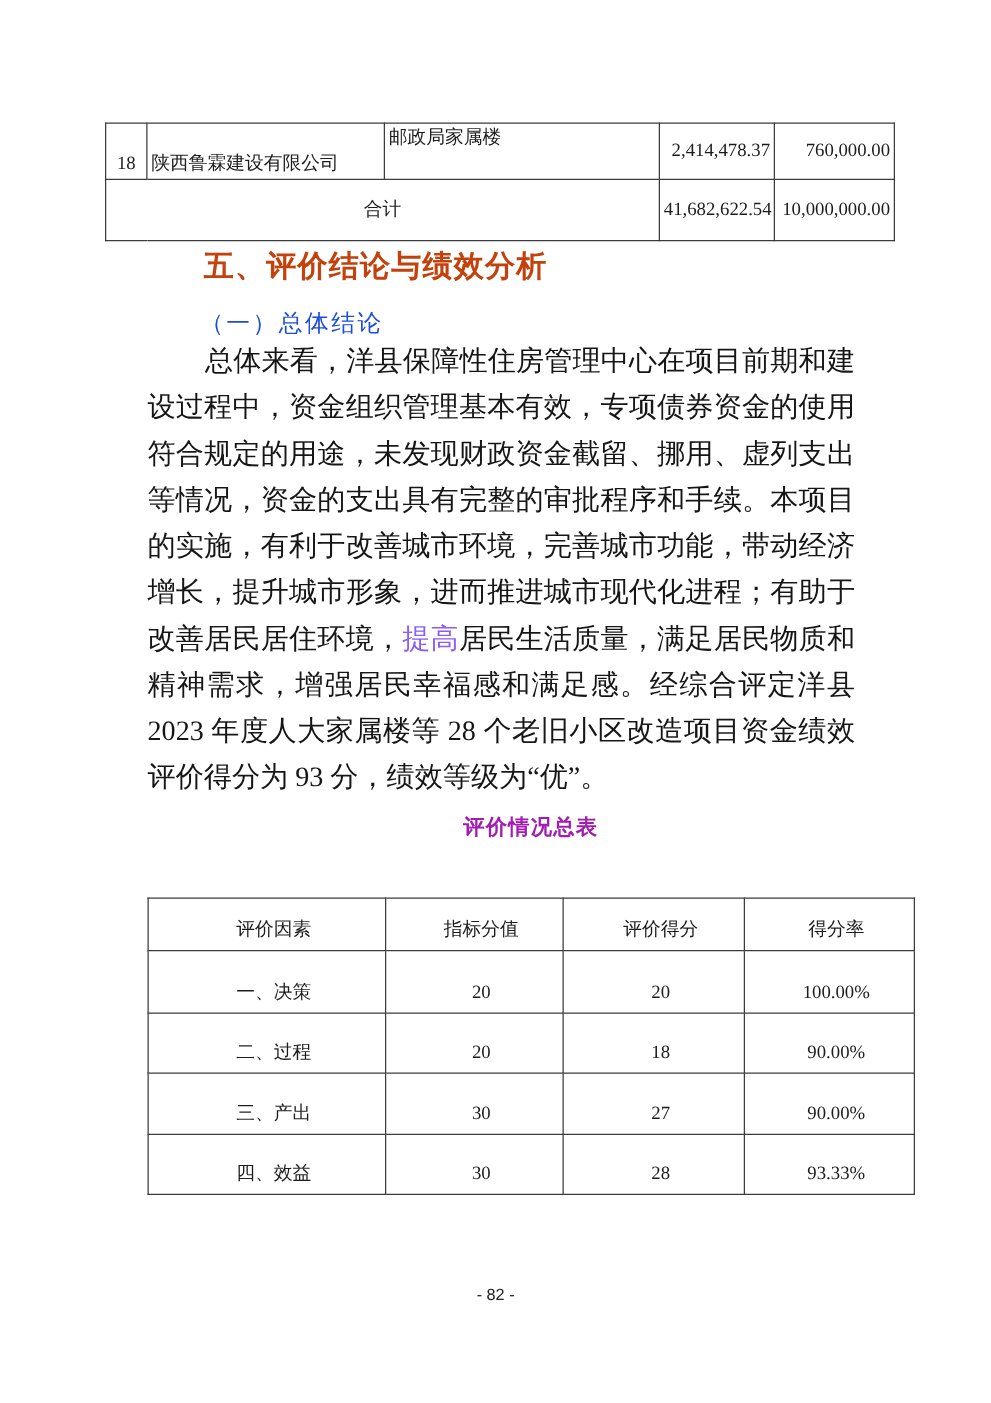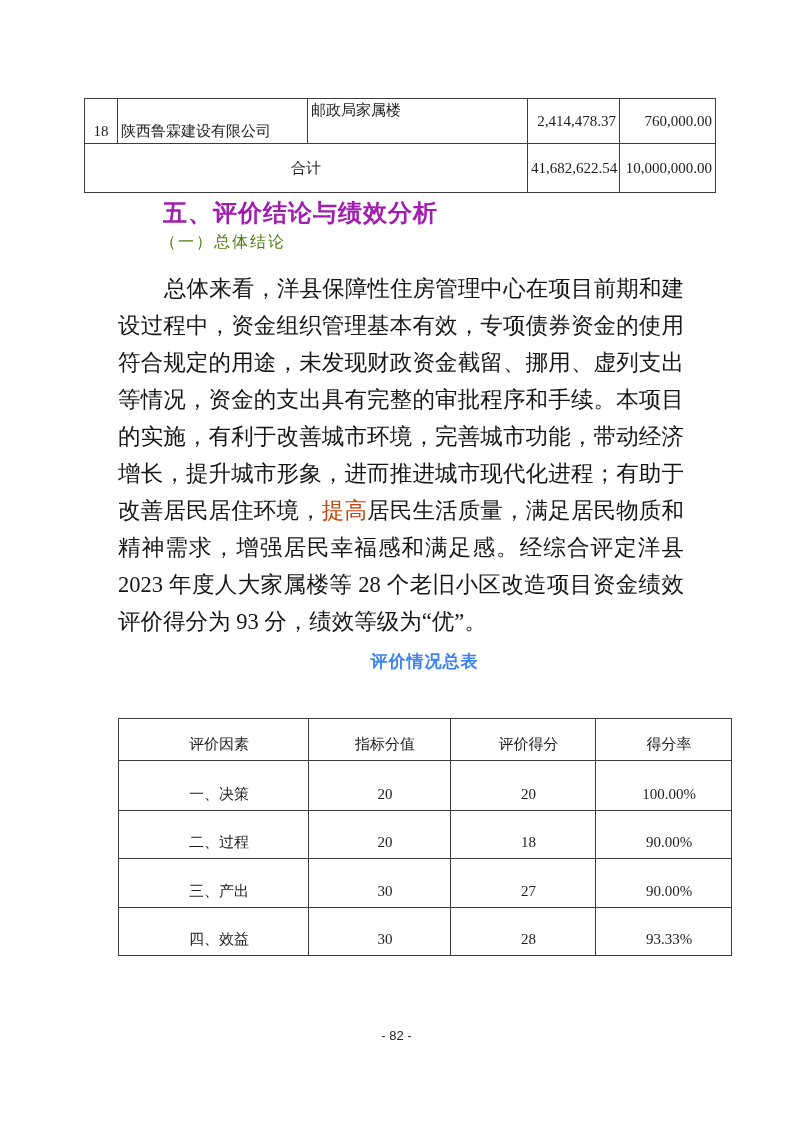--- a/index.html
+++ b/index.html
@@ -18,38 +18,38 @@
   .num{font-size:14px;text-align:right;padding-right:3px;white-space:nowrap;}
   .t-center{text-align:center;}
   .vt{vertical-align:top;}
   .vm{vertical-align:middle;}
   .vb{vertical-align:bottom;}
   
   .h1{
     position:absolute;left:163px;top:197px;
     font-family:"Liberation Sans","DejaVu Sans",sans-serif;
     font-size:24px;font-weight:bold;letter-spacing:1px;white-space:nowrap;
-    color:#a21caf;
+    color:#c2410c;
   }
   .h2{
-    position:absolute;left:160px;top:232px;
-    font-size:16px;letter-spacing:2px;white-space:nowrap;color:#4d7c0f;
+    position:absolute;left:160px;top:246px;
+    font-size:19px;letter-spacing:2px;white-space:nowrap;color:#1d4ed8;
   }
   
   .para{
     position:absolute;left:118px;top:270px;width:566px;
     font-size:22.5px;line-height:37px;text-align:justify;
     text-indent:46px;color:#161616;
   }
-  .para .hl{color:#c2410c;}
+  .para .hl{color:#8b5cf6;}
   
   .tbl-title{
     position:absolute;left:118px;top:650px;width:613px;text-align:center;
     font-family:Liberation Sans, sans-serif;
-    font-size:17px;font-weight:bold;letter-spacing:1px;color:#3b82f6;
+    font-size:17px;font-weight:bold;letter-spacing:1px;color:#a21caf;
   }
   .sum-table{position:absolute;left:118px;top:718px;width:613px;}
   .sum-table td{
     font-size:15px;text-align:center;vertical-align:bottom;
     padding:2px 3px 7px 14px;line-height:1.2;
   }
   .sum-table .hr{height:42px;}
   .sum-table .dr1{height:45px;}
   .sum-table .dr2{height:50px;}
   .sum-table .dr3{height:48px;}

